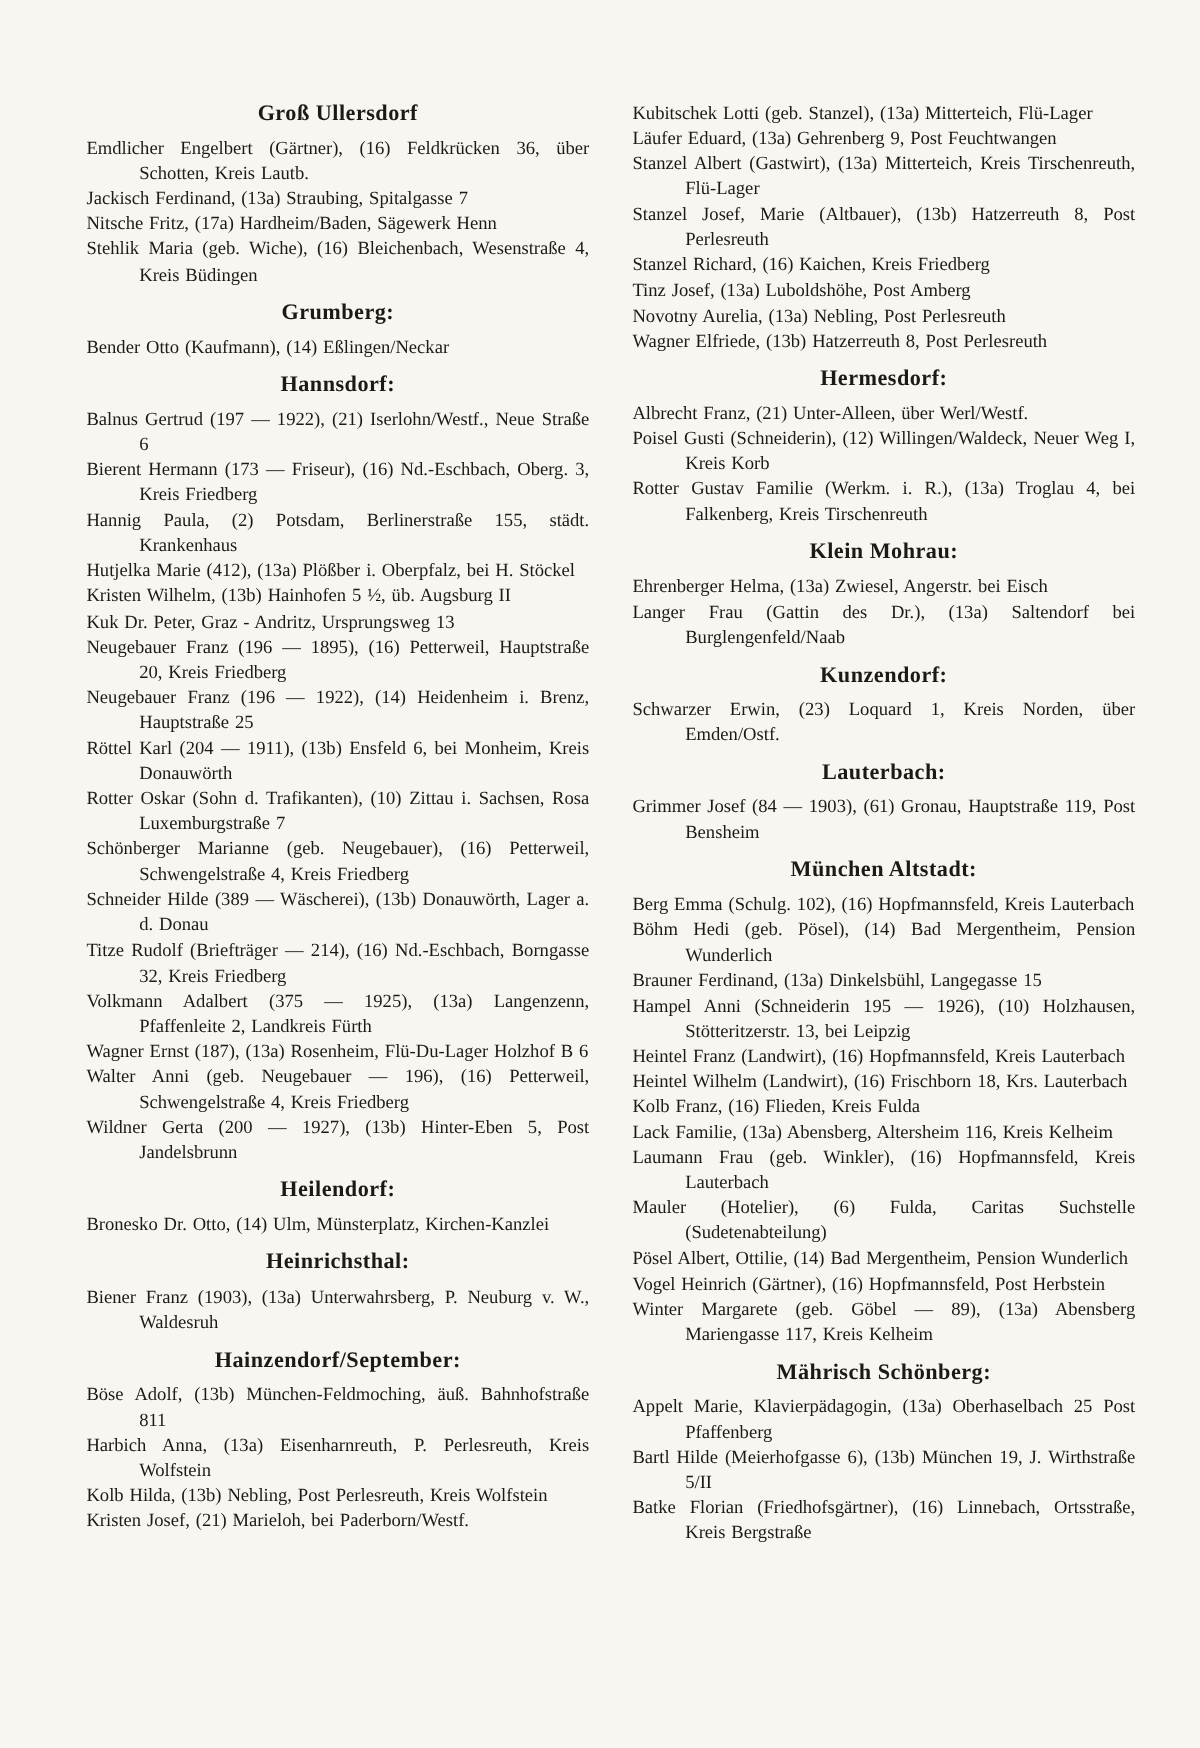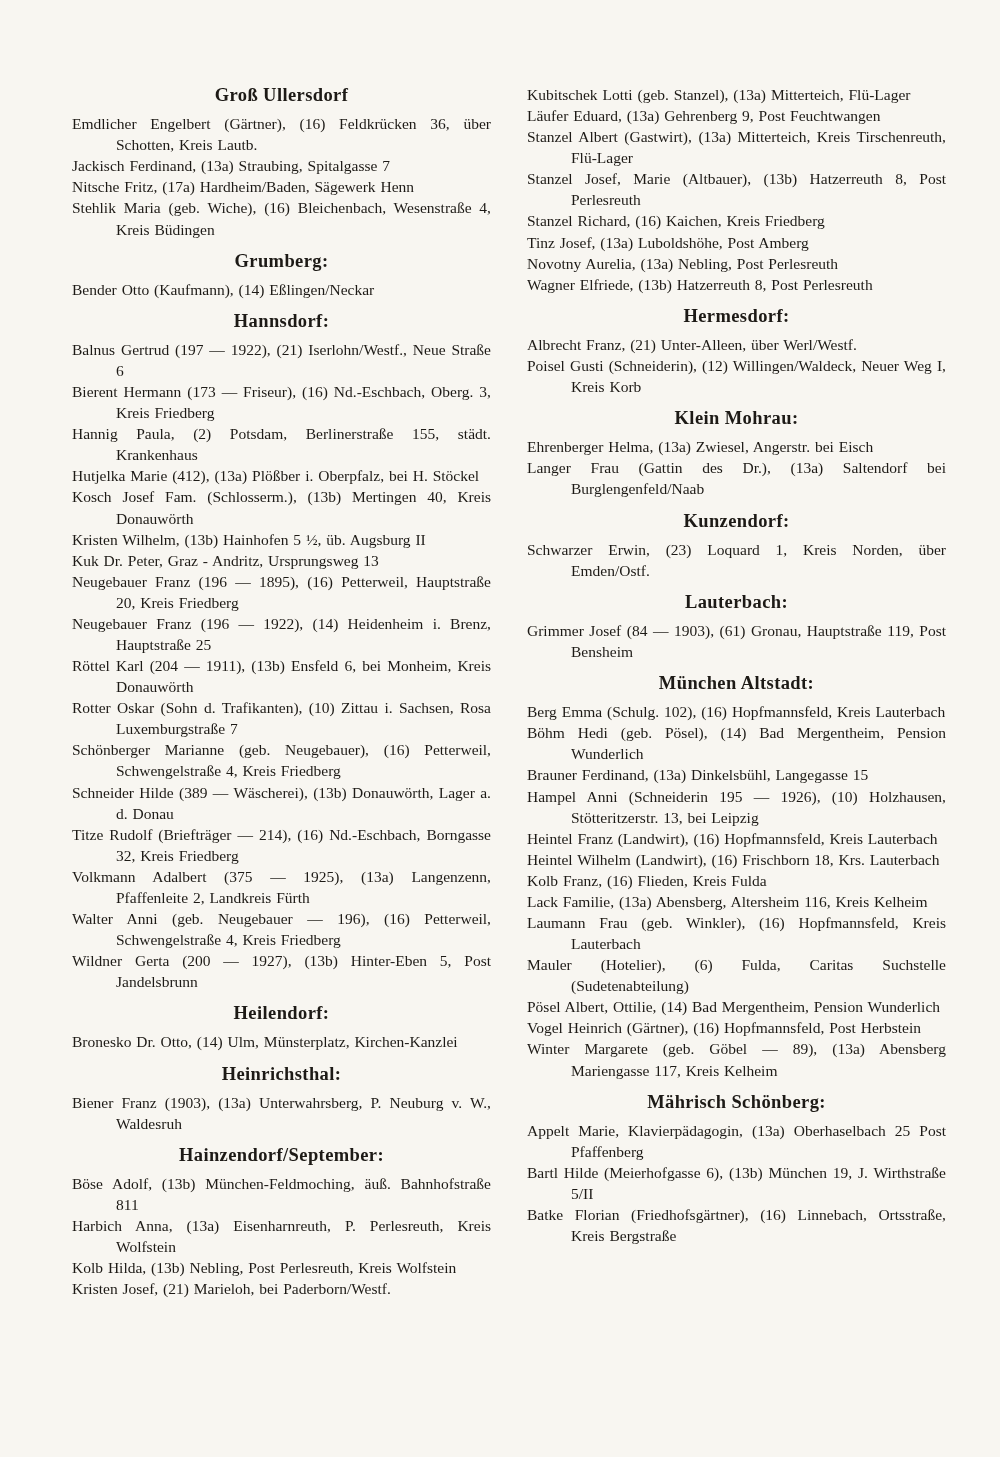--- a/index.html
+++ b/index.html
@@ -59,31 +59,31 @@
         <p class="entry">Jackisch Ferdinand, (13a) Straubing, Spitalgasse 7</p>
         <p class="entry">Nitsche Fritz, (17a) Hardheim/Baden, Sägewerk Henn</p>
         <p class="entry">Stehlik Maria (geb. Wiche), (16) Bleichenbach, Wesenstraße 4, Kreis Büdingen</p>
         <p class="section-heading">Grumberg:</p>
         <p class="entry">Bender Otto (Kaufmann), (14) Eßlingen/Neckar</p>
         <p class="section-heading">Hannsdorf:</p>
         <p class="entry">Balnus Gertrud (197 — 1922), (21) Iserlohn/Westf., Neue Straße 6</p>
         <p class="entry">Bierent Hermann (173 — Friseur), (16) Nd.-Eschbach, Oberg. 3, Kreis Friedberg</p>
         <p class="entry">Hannig Paula, (2) Potsdam, Berlinerstraße 155, städt. Krankenhaus</p>
         <p class="entry">Hutjelka Marie (412), (13a) Plößber i. Oberpfalz, bei H. Stöckel</p>
-        <p class="entry">Kosch Josef Fam. (Schlosserm.), (13b) Mertingen 40, Kreis Donauwörth</p>
         <p class="entry">Kristen Wilhelm, (13b) Hainhofen 5 ½, üb. Augsburg II</p>
         <p class="entry">Kuk Dr. Peter, Graz - Andritz, Ursprungsweg 13</p>
         <p class="entry">Neugebauer Franz (196 — 1895), (16) Petterweil, Hauptstraße 20, Kreis Friedberg</p>
         <p class="entry">Neugebauer Franz (196 — 1922), (14) Heidenheim i. Brenz, Hauptstraße 25</p>
         <p class="entry">Röttel Karl (204 — 1911), (13b) Ensfeld 6, bei Monheim, Kreis Donauwörth</p>
         <p class="entry">Rotter Oskar (Sohn d. Trafikanten), (10) Zittau i. Sachsen, Rosa Luxemburgstraße 7</p>
         <p class="entry">Schönberger Marianne (geb. Neugebauer), (16) Petterweil, Schwengelstraße 4, Kreis Friedberg</p>
         <p class="entry">Schneider Hilde (389 — Wäscherei), (13b) Donauwörth, Lager a. d. Donau</p>
         <p class="entry">Titze Rudolf (Briefträger — 214), (16) Nd.-Eschbach, Borngasse 32, Kreis Friedberg</p>
         <p class="entry">Volkmann Adalbert (375 — 1925), (13a) Langenzenn, Pfaffenleite 2, Landkreis Fürth</p>
+        <p class="entry">Wagner Ernst (187), (13a) Rosenheim, Flü-Du-Lager Holzhof B 6</p>
         <p class="entry">Walter Anni (geb. Neugebauer — 196), (16) Petterweil, Schwengelstraße 4, Kreis Friedberg</p>
         <p class="entry">Wildner Gerta (200 — 1927), (13b) Hinter-Eben 5, Post Jandelsbrunn</p>
         <p class="section-heading">Heilendorf:</p>
         <p class="entry">Bronesko Dr. Otto, (14) Ulm, Münsterplatz, Kirchen-Kanzlei</p>
         <p class="section-heading">Heinrichsthal:</p>
         <p class="entry">Biener Franz (1903), (13a) Unterwahrsberg, P. Neuburg v. W., Waldesruh</p>
         <p class="section-heading">Hainzendorf/September:</p>
         <p class="entry">Böse Adolf, (13b) München-Feldmoching, äuß. Bahnhofstraße 811</p>
         <p class="entry">Harbich Anna, (13a) Eisenharnreuth, P. Perlesreuth, Kreis Wolfstein</p>
         <p class="entry">Kolb Hilda, (13b) Nebling, Post Perlesreuth, Kreis Wolfstein</p>
@@ -94,20 +94,21 @@
         <p class="entry">Läufer Eduard, (13a) Gehrenberg 9, Post Feuchtwangen</p>
         <p class="entry">Stanzel Albert (Gastwirt), (13a) Mitterteich, Kreis Tirschenreuth, Flü-Lager</p>
         <p class="entry">Stanzel Josef, Marie (Altbauer), (13b) Hatzerreuth 8, Post Perlesreuth</p>
         <p class="entry">Stanzel Richard, (16) Kaichen, Kreis Friedberg</p>
         <p class="entry">Tinz Josef, (13a) Luboldshöhe, Post Amberg</p>
         <p class="entry">Novotny Aurelia, (13a) Nebling, Post Perlesreuth</p>
         <p class="entry">Wagner Elfriede, (13b) Hatzerreuth 8, Post Perlesreuth</p>
         <p class="section-heading">Hermesdorf:</p>
         <p class="entry">Albrecht Franz, (21) Unter-Alleen, über Werl/Westf.</p>
         <p class="entry">Poisel Gusti (Schneiderin), (12) Willingen/Waldeck, Neuer Weg I, Kreis Korb</p>
+        <p class="entry">Rotter Gustav Familie (Werkm. i. R.), (13a) Troglau 4, bei Falkenberg, Kreis Tirschenreuth</p>
         <p class="section-heading">Klein Mohrau:</p>
         <p class="entry">Ehrenberger Helma, (13a) Zwiesel, Angerstr. bei Eisch</p>
         <p class="entry">Langer Frau (Gattin des Dr.), (13a) Saltendorf bei Burglengenfeld/Naab</p>
         <p class="section-heading">Kunzendorf:</p>
         <p class="entry">Schwarzer Erwin, (23) Loquard 1, Kreis Norden, über Emden/Ostf.</p>
         <p class="section-heading">Lauterbach:</p>
         <p class="entry">Grimmer Josef (84 — 1903), (61) Gronau, Hauptstraße 119, Post Bensheim</p>
         <p class="section-heading">München Altstadt:</p>
         <p class="entry">Berg Emma (Schulg. 102), (16) Hopfmannsfeld, Kreis Lauterbach</p>
         <p class="entry">Böhm Hedi (geb. Pösel), (14) Bad Mergentheim, Pension Wunderlich</p>

